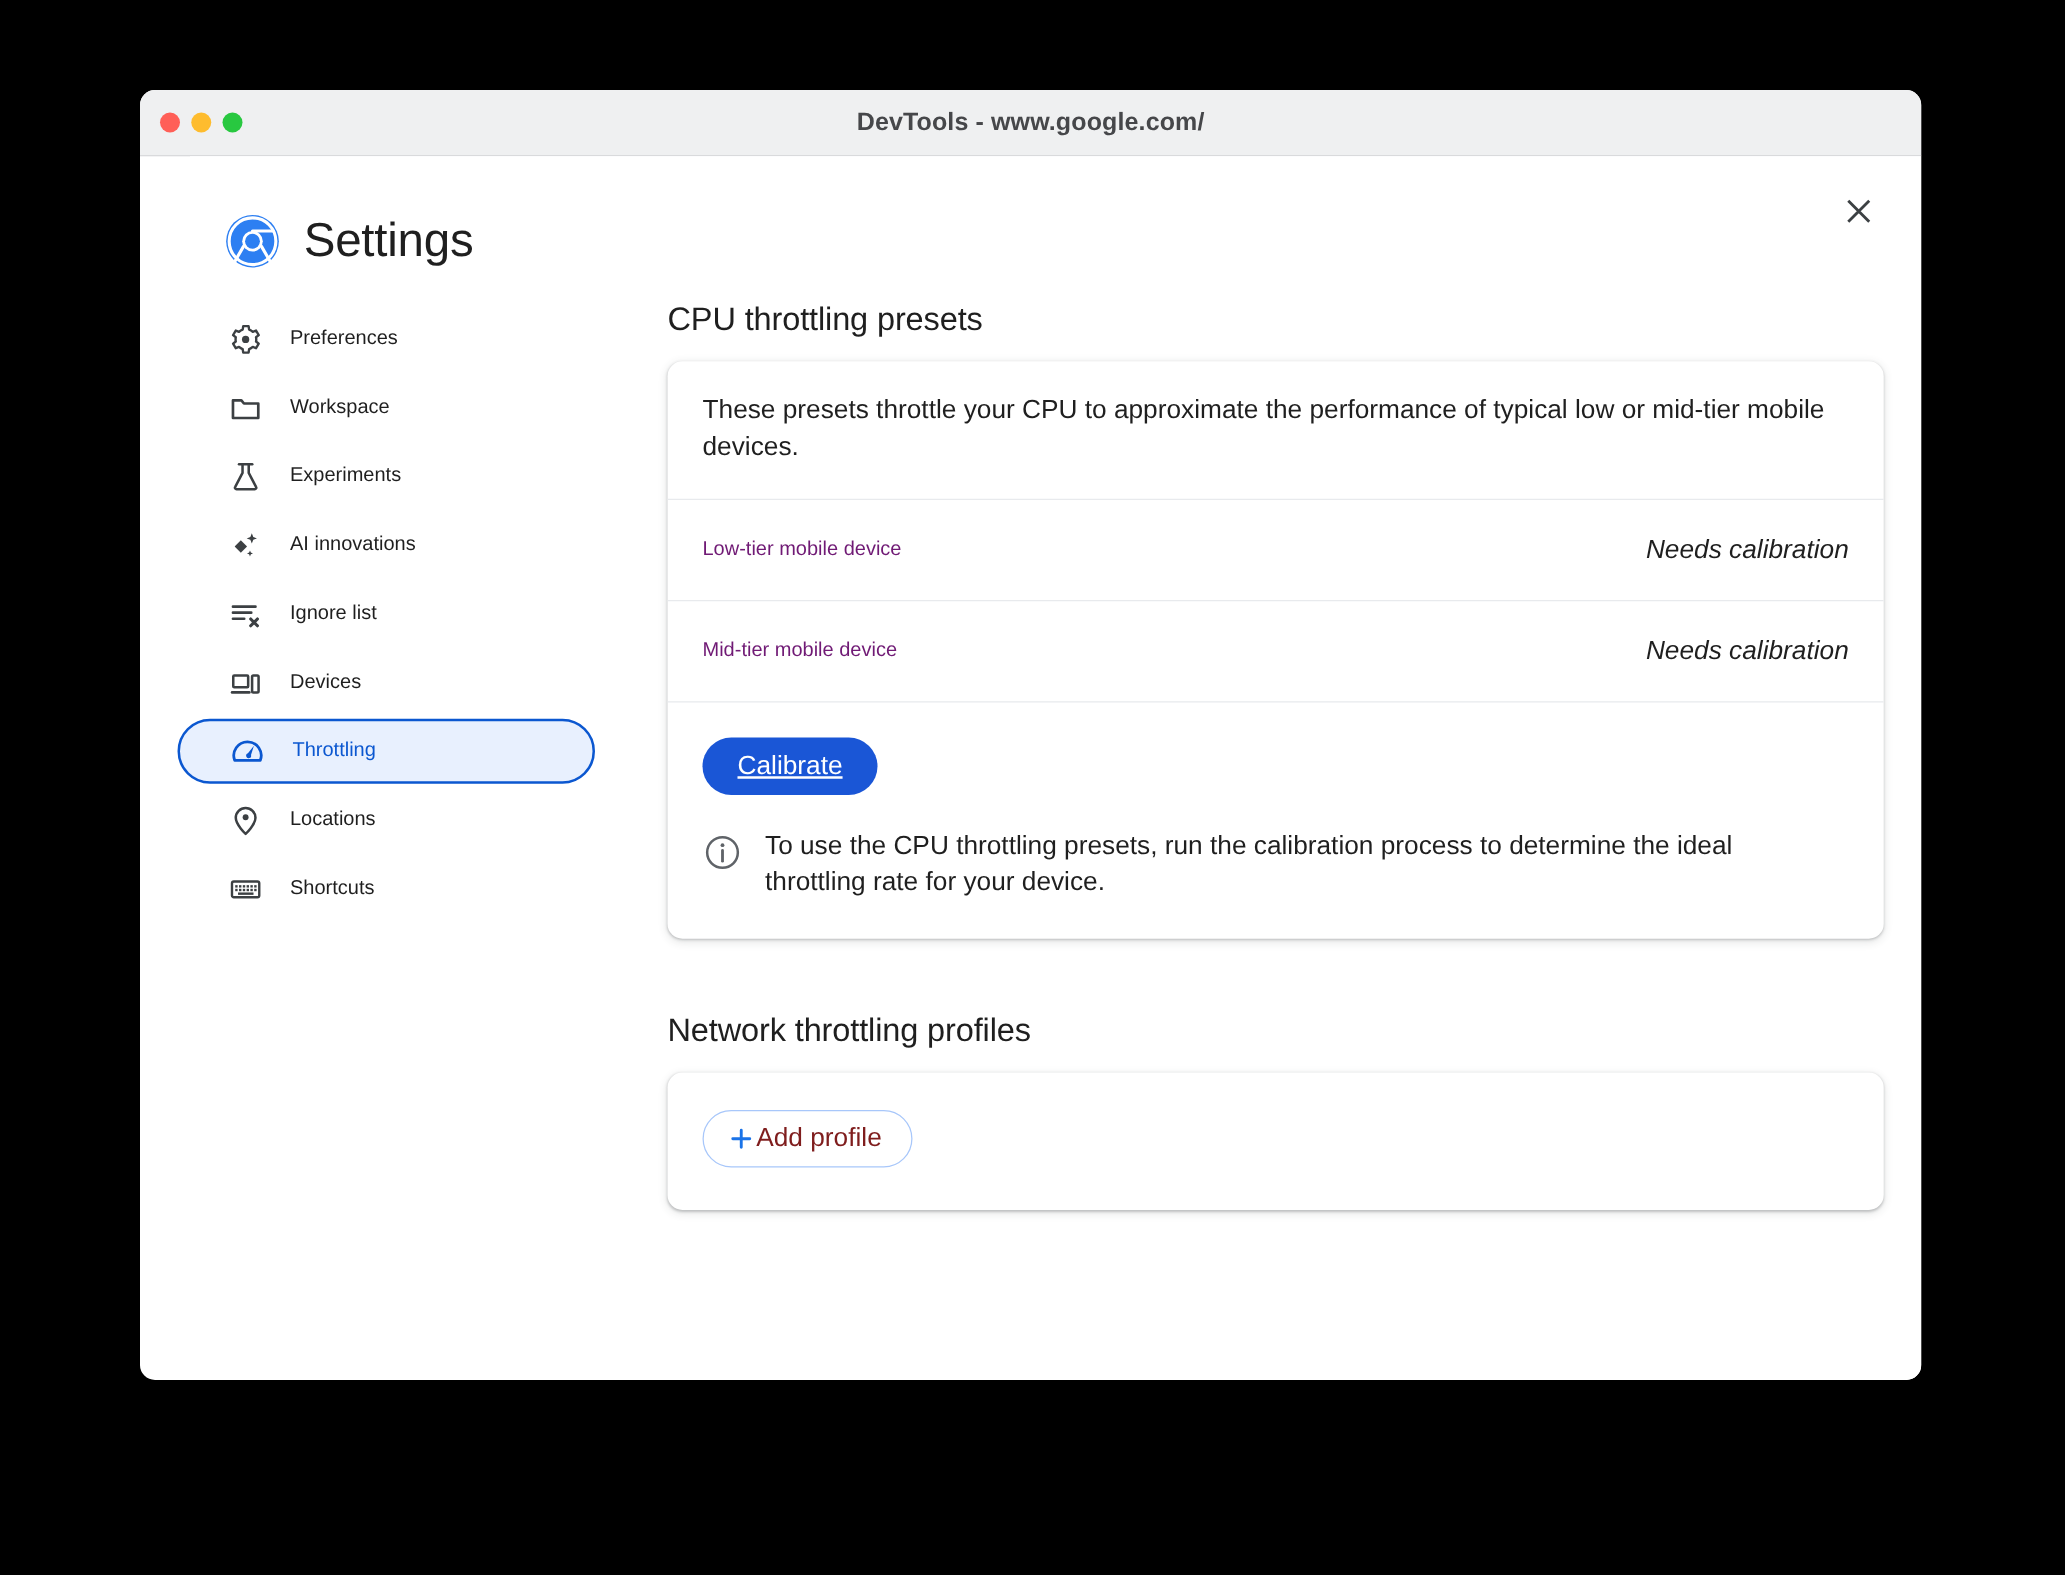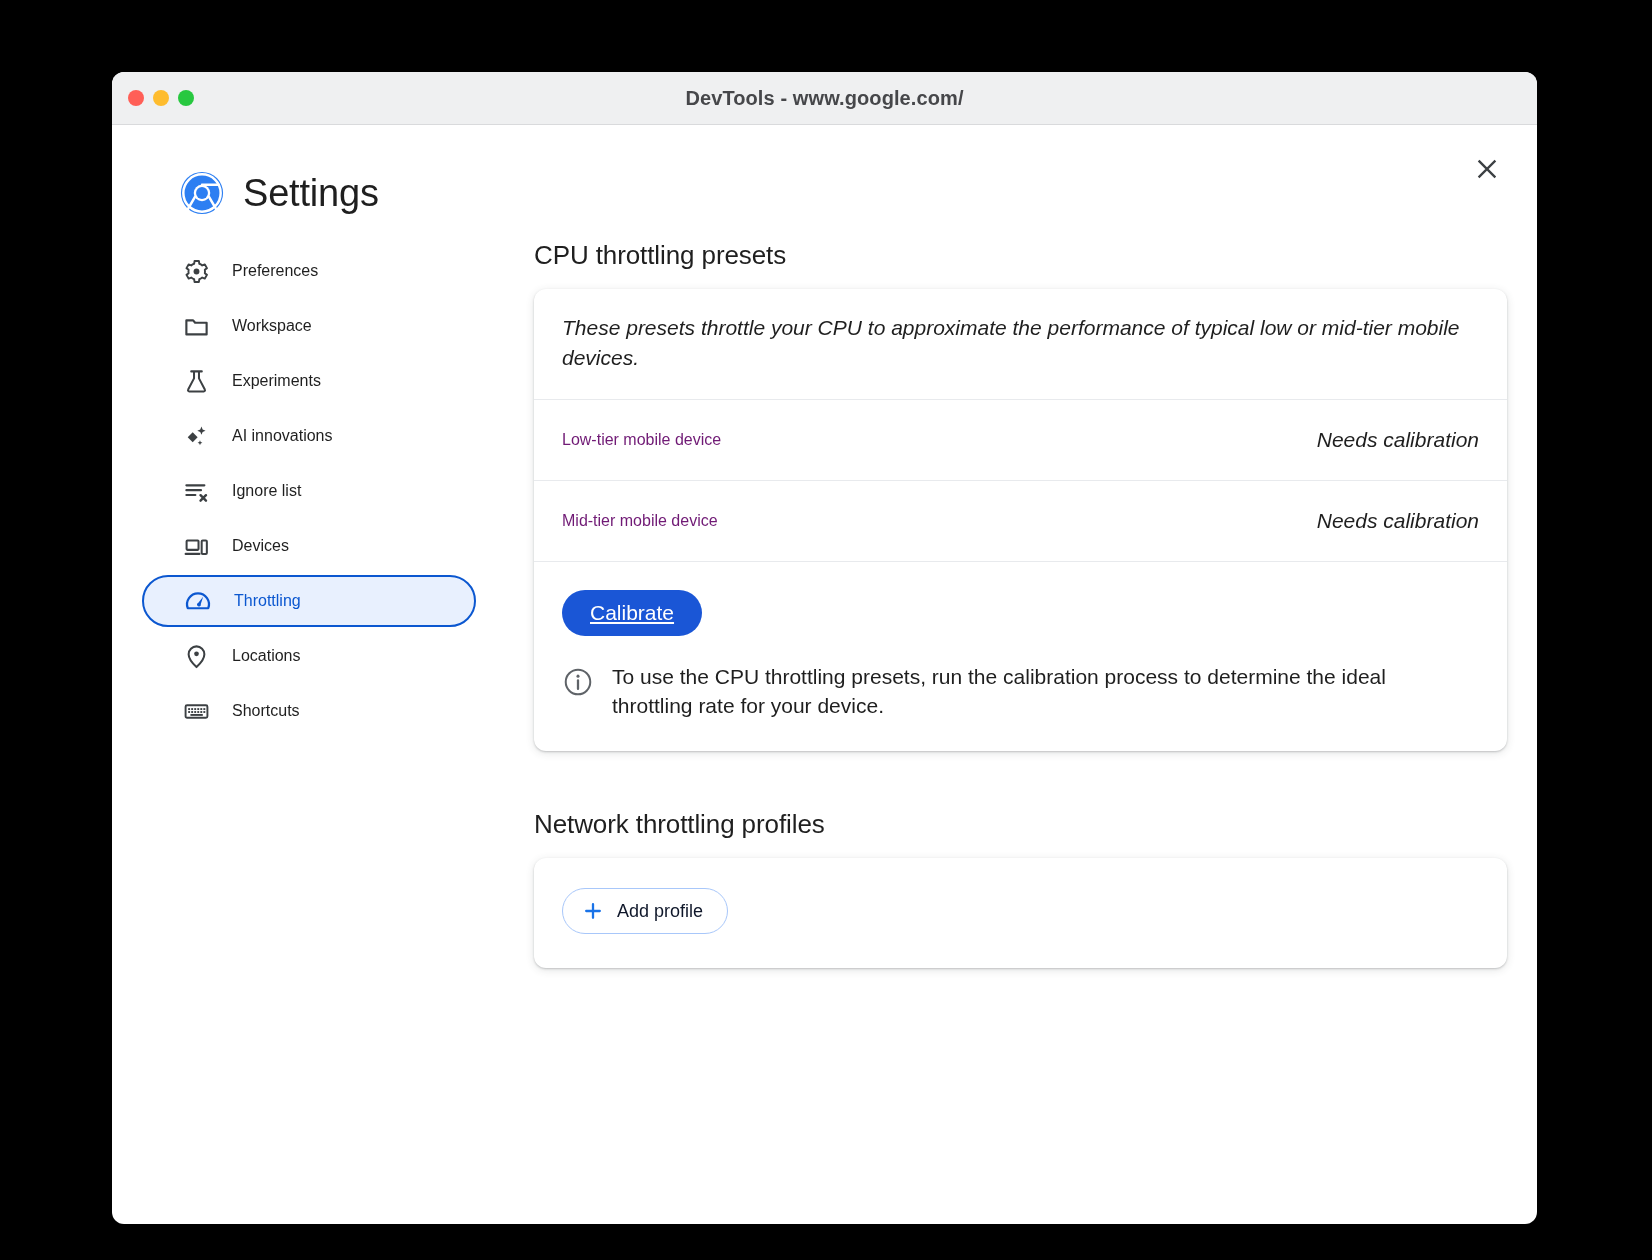--- a/index.html
+++ b/index.html
@@ -18,21 +18,21 @@
     height: 1260px;
     background: #000000;
   }
 
   
   .window {
     position: absolute;
     left: 112px;
     top: 72px;
     width: 1425px;
-    height: 1152px;
+    height: 1032px;
     background: #ffffff;
     border-radius: 12px;
     overflow: hidden;
     box-shadow: 0 14px 42px rgba(0,0,0,0.45);
   }
 
   .titlebar {
     position: relative;
     height: 52px;
     background: #eff0f1;
@@ -171,21 +171,20 @@
     box-shadow: 0 1px 2px rgba(60,64,67,0.25), 0 2px 8px rgba(60,64,67,0.14);
     overflow: hidden;
   }
 
   .card-intro {
     padding: 24px 28px 26px 28px;
     font-size: 21px;
     line-height: 1.42;
     color: #1f1f1f;
     border-bottom: 1px solid #e8eaed;
-    font-style: italic;
   }
 
   .preset-row {
     display: flex;
     align-items: center;
     justify-content: space-between;
     padding: 28px 28px;
     border-bottom: 1px solid #e8eaed;
   }
   .preset-name { font-size: 16px; color: #701a75; }
@@ -227,28 +226,27 @@
     color: #1f1f1f;
   }
 
   .section-gap { height: 58px; }
 
   .card-profiles { padding: 30px 28px 34px 28px; }
 
   .btn-outline {
     display: inline-flex;
     align-items: center;
-    gap: 12px;
     height: 46px;
     padding: 0 24px 0 18px;
     border-radius: 23px;
     background: #ffffff;
     border: 1px solid #a8c7fa;
-    color: #0f172a;
-    font-size: 18px;
+    color: #7f1d1d;
+    font-size: 21px;
     cursor: pointer;
     font-family: "Liberation Sans", sans-serif;
   }
   .plus-icon { display: inline-flex; align-items: center; color: #1a73e8; }
 </style>
 </head>
 <body>
 
 <div id="root">
 

